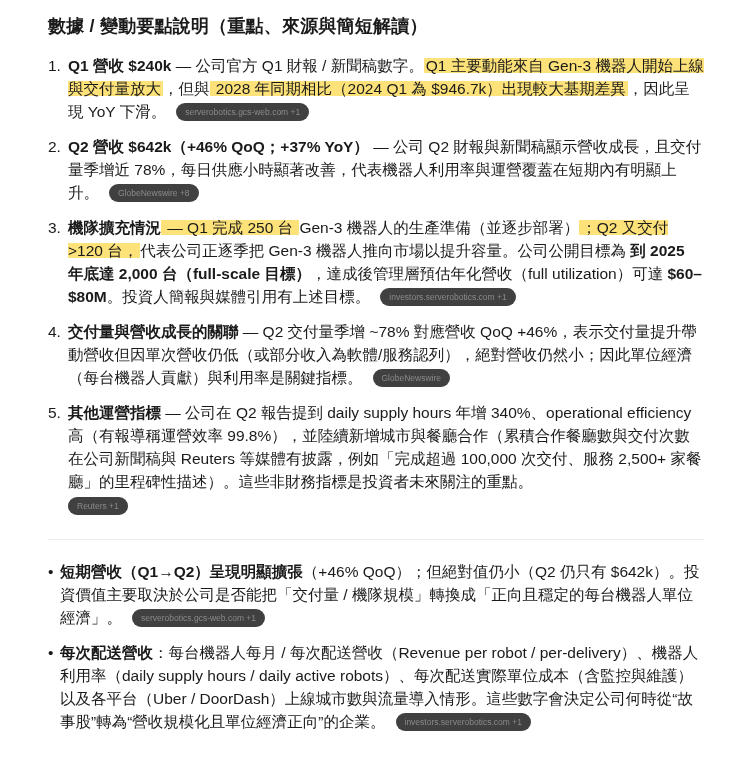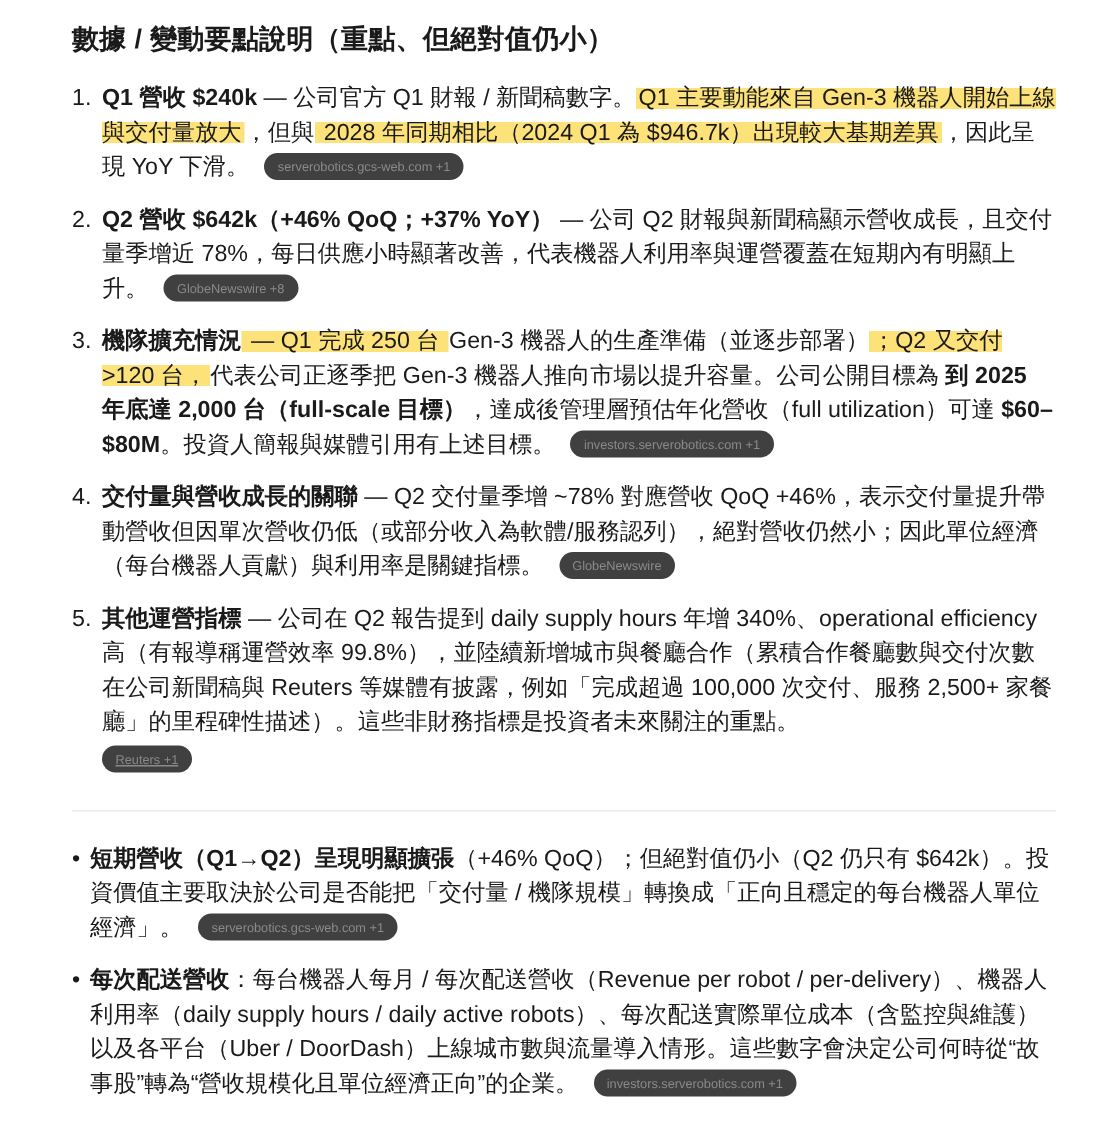--- a/index.html
+++ b/index.html
@@ -83,42 +83,42 @@
       height: 1px;
       background: #ececec;
       margin: 22px 0 20px 0;
     }
   </style>
 </head>
 <body>
 
 <div class="page">
 
-  <h2>數據 / 變動要點說明（重點、但絕對值仍小）</h2>
+  <h2>數據 / 變動要點說明（重點、來源與簡短解讀）</h2>
 
   <ol class="points">
     <li>
       <span class="num">1.</span>
       <b>Q1 營收 $240k</b><span> — 公司官方 Q1 財報 / 新聞稿數字。</span><span class="hl">Q1 主要動能來自 Gen-3 機器人開始上線與交付量放大</span><span>，但與</span><span class="hl"> 2028 年同期相比（2024 Q1 為 $946.7k）出現較大基期差異</span><span>，因此呈現 YoY 下滑。</span><span class="cite">serverobotics.gcs-web.com +1</span>
     </li>
     <li>
       <span class="num">2.</span>
       <b>Q2 營收 $642k（+46% QoQ；+37% YoY）</b><span> — 公司 Q2 財報與新聞稿顯示營收成長，且交付量季增近 78%，每日供應小時顯著改善，代表機器人利用率與運營覆蓋在短期內有明顯上升。</span><span class="cite">GlobeNewswire +8</span>
     </li>
     <li>
       <span class="num">3.</span>
       <b>機隊擴充情況</b><span class="hl"> — Q1 完成 250 台 </span><span>Gen-3 機器人的生產準備（並逐步部署）</span><span class="hl">；Q2 又交付 &gt;120 台，</span><span>代表公司正逐季把 Gen-3 機器人推向市場以提升容量。公司公開目標為 </span><b>到 2025 年底達 2,000 台（full-scale 目標）</b><span>，達成後管理層預估年化營收（full utilization）可達 </span><b>$60–$80M</b><span>。投資人簡報與媒體引用有上述目標。</span><span class="cite">investors.serverobotics.com +1</span>
     </li>
     <li>
       <span class="num">4.</span>
       <b>交付量與營收成長的關聯</b><span> — Q2 交付量季增 ~78% 對應營收 QoQ +46%，表示交付量提升帶動營收但因單次營收仍低（或部分收入為軟體/服務認列），絕對營收仍然小；因此單位經濟（每台機器人貢獻）與利用率是關鍵指標。</span><span class="cite">GlobeNewswire</span>
     </li>
     <li>
       <span class="num">5.</span>
-      <b>其他運營指標</b><span> — 公司在 Q2 報告提到 daily supply hours 年增 340%、operational efficiency 高（有報導稱運營效率 99.8%），並陸續新增城市與餐廳合作（累積合作餐廳數與交付次數在公司新聞稿與 Reuters 等媒體有披露，例如「完成超過 100,000 次交付、服務 2,500+ 家餐廳」的里程碑性描述）。這些非財務指標是投資者未來關注的重點。</span><br><span class="cite" style="margin-left:0;margin-top:4px;text-decoration:underline;">Reuters +1</span>
+      <b>其他運營指標</b><span> — 公司在 Q2 報告提到 daily supply hours 年增 340%、operational efficiency 高（有報導稱運營效率 99.8%），並陸續新增城市與餐廳合作（累積合作餐廳數與交付次數在公司新聞稿與 Reuters 等媒體有披露，例如「完成超過 100,000 次交付、服務 2,500+ 家餐廳」的里程碑性描述）。這些非財務指標是投資者未來關注的重點。</span><br><span class="cite" style="margin-left:0;margin-top:4px;">Reuters +1</span>
     </li>
   </ol>
 
   <div class="divider"></div>
 
 
   <ul class="bullets">
     <li>
       <span class="dot">•</span>
       <b>短期營收（Q1→Q2）呈現明顯擴張</b><span>（+46% QoQ）；但絕對值仍小（Q2 仍只有 $642k）。投資價值主要取決於公司是否能把「交付量 / 機隊規模」轉換成「正向且穩定的每台機器人單位經濟」。</span><span class="cite">serverobotics.gcs-web.com +1</span>

